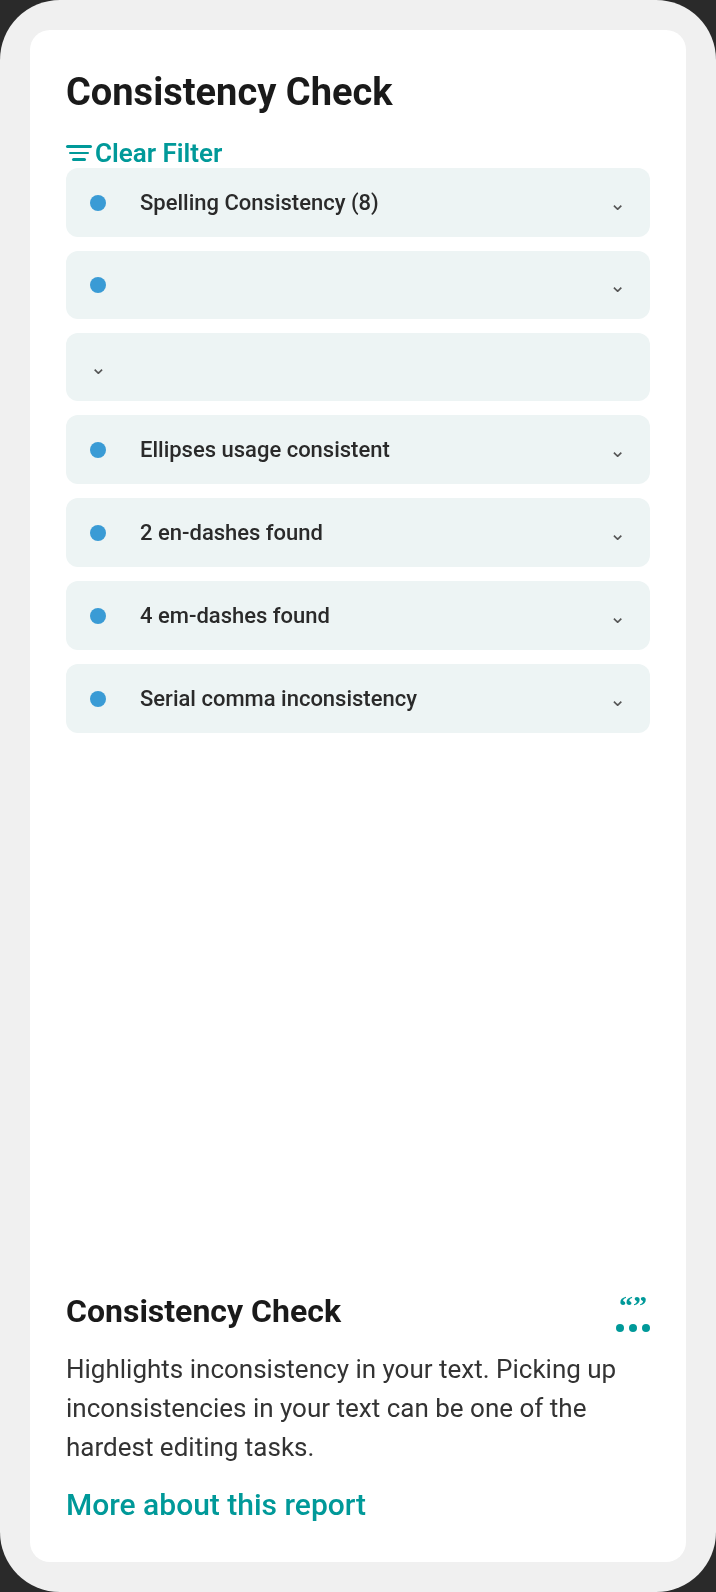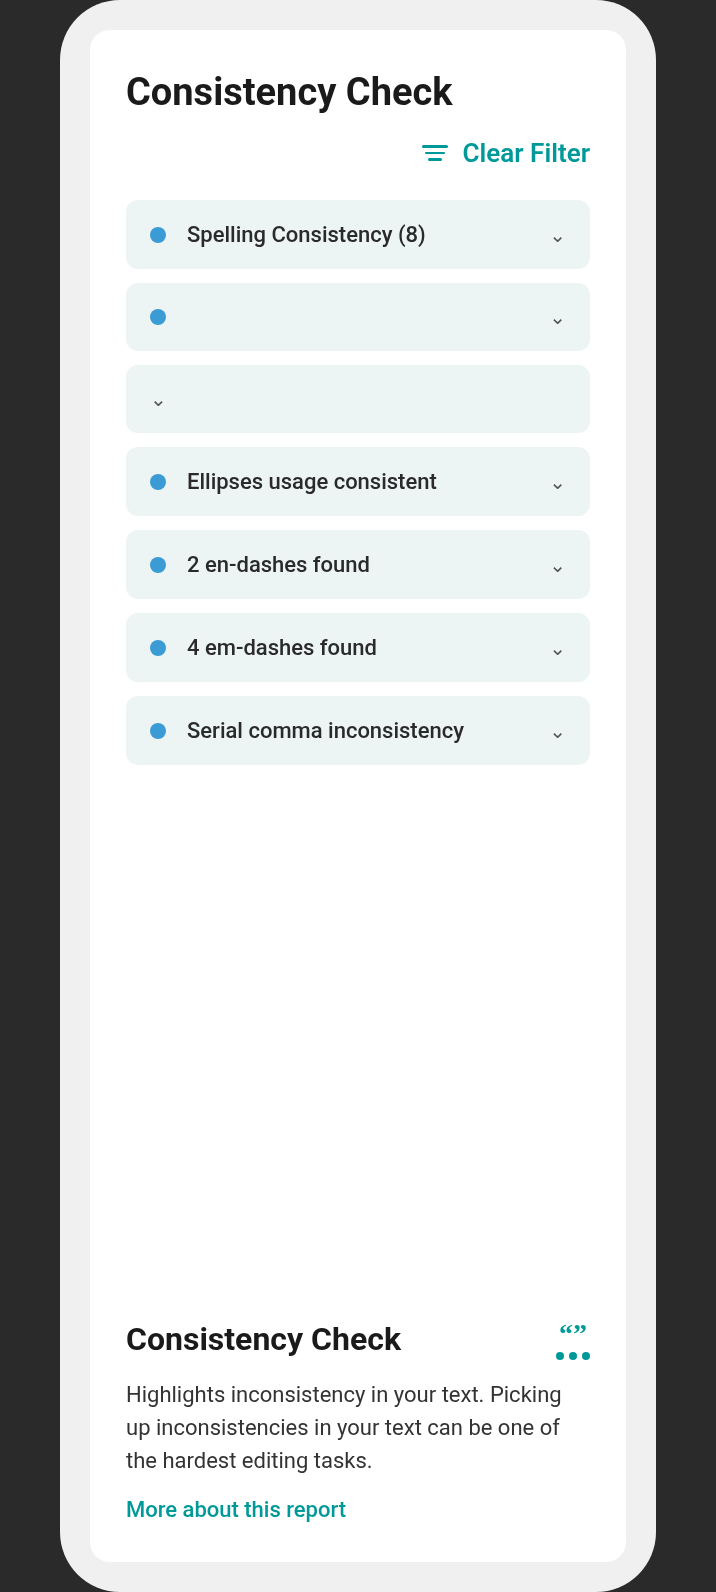--- a/index.html
+++ b/index.html
@@ -11,21 +11,21 @@
     body {
       background: #2a2a2a;
       display: flex;
       justify-content: center;
       align-items: center;
       min-height: 100vh;
       font-family: -apple-system, BlinkMacSystemFont, 'Segoe UI', Roboto, sans-serif;
     }
 
     .phone-frame {
-      width: 596px;
+      width: 716px;
       height: 1592px;
       background: #f0f0f0;
       border-radius: 60px;
       display: flex;
       justify-content: center;
       align-items: center;
       padding: 30px;
     }
 
     .card {
@@ -42,23 +42,21 @@
     .page-title {
       font-size: 38px;
       font-weight: 700;
       color: #1a1a1a;
       margin-bottom: 24px;
     }
 
     .clear-filter-row {
       display: flex;
       align-items: center;
-      gap: 15px;
-      margin-bottom: 32px;
-      justify-content: flex-end;
+      gap: 3px;
     }
 
     .filter-icon {
       color: #009999;
       font-size: 24px;
       display: flex;
       flex-direction: column;
       gap: 4px;
     }
 
@@ -92,21 +90,21 @@
       padding: 22px 24px;
       display: flex;
       align-items: center;
       justify-content: space-between;
       cursor: pointer;
     }
 
     .list-item-left {
       display: flex;
       align-items: center;
-      gap: 21px;
+      gap: 34px;
     }
 
     .dot {
       width: 16px;
       height: 16px;
       border-radius: 50%;
       background: #3a9bd5;
       flex-shrink: 0;
     }
 
@@ -161,28 +159,28 @@
     }
 
     .icon-dot {
       width: 8px;
       height: 8px;
       border-radius: 50%;
       background: #009999;
     }
 
     .info-description {
-      font-size: 22px;
+      font-size: 26px;
       color: #333;
       line-height: 1.5;
       margin-bottom: 20px;
     }
 
     .more-link {
-      font-size: 22px;
+      font-size: 30px;
       color: #009999;
       font-weight: 500;
       text-decoration: none;
       cursor: pointer;
     }
   </style>
 </head>
 <body>
 
 <div class="phone-frame">

